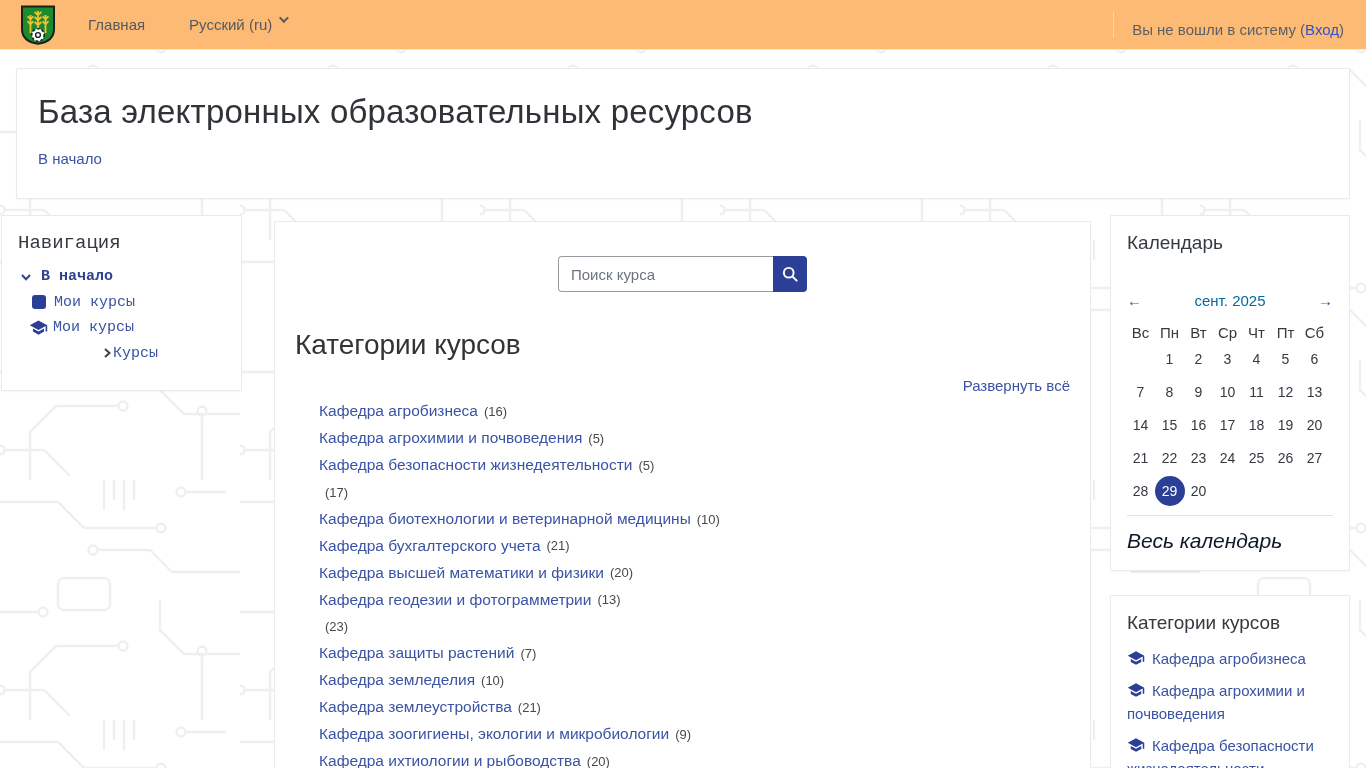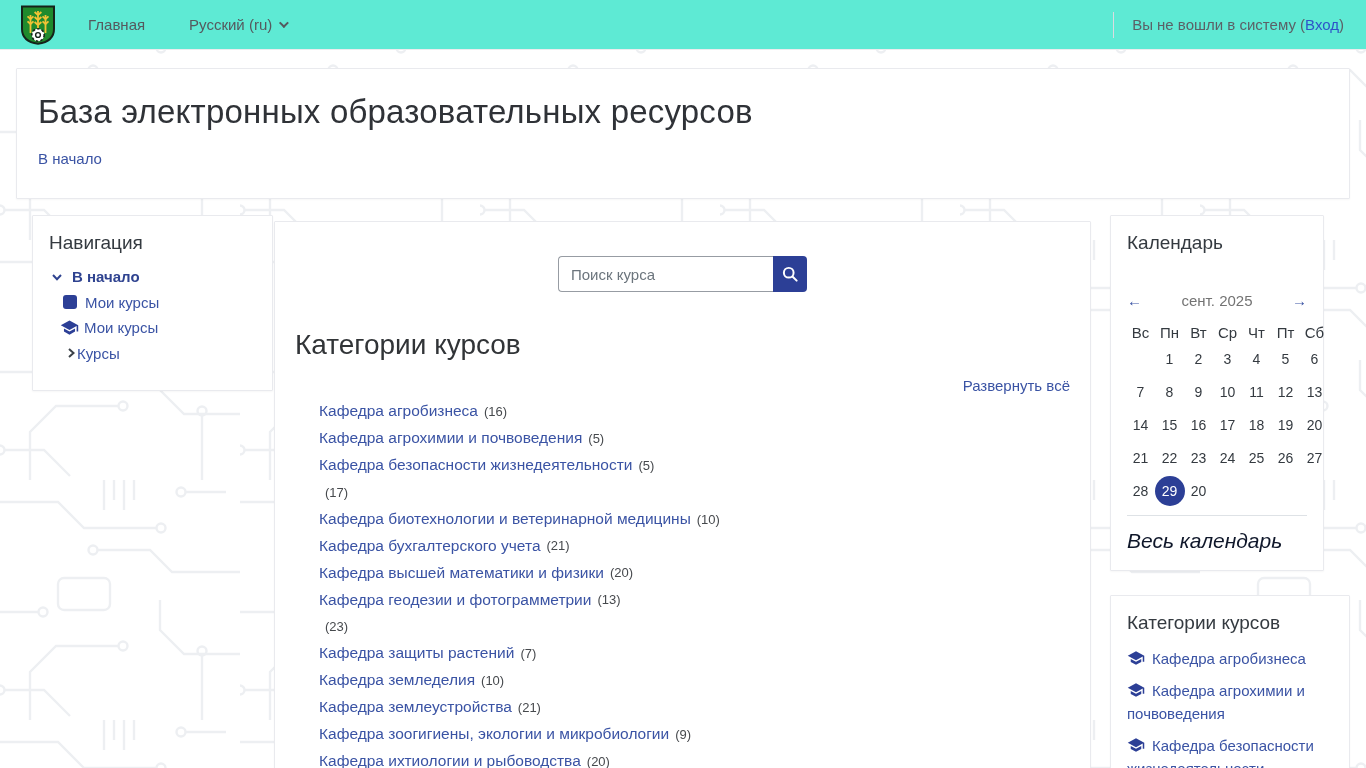--- a/index.html
+++ b/index.html
@@ -3,42 +3,42 @@
 <meta charset="utf-8">
 <style>
   * { margin:0; padding:0; box-sizing:border-box; }
   html,body { width:1366px; height:768px; overflow:hidden; background:#fff;
     font-family:"Liberation Sans", sans-serif; color:#343a40; }
 
   
   .bg-circuit { position:fixed; inset:0; z-index:0; }
 
   
-  .navbar { position:absolute; top:0; left:0; width:1366px; height:50px; background:#5eead4;
+  .navbar { position:absolute; top:0; left:0; width:1366px; height:50px; background:#fdba74;
     border-bottom:1px solid #ececee; z-index:5; display:flex; align-items:center; }
   .brand { margin-left:20px; width:36px; height:40px; display:block; }
   .nav-link { margin-left:32px; font-size:15px; color:#55595e; text-decoration:none; cursor:pointer; }
-  .lang { display:flex; align-items:center; gap:7px;margin-left:44px; }
+  .lang { display:flex; gap:7px;margin-left:44px; }
   .chev-down { width:7px; height:7px; border-right:2px solid #55595e; border-bottom:2px solid #55595e;
     transform:rotate(45deg) translateY(-2px); display:inline-block; }
-  .nav-right { margin-left:auto; margin-right:22px; display:flex; align-items:center; font-size:15px; color:#5b6167;padding-left:21px; }
+  .nav-right { margin-left:auto; margin-right:22px; display:flex; align-items:flex-end; font-size:15px; color:#5b6167;padding-left:21px; }
   .vdiv { width:1px; height:26px; background:#dadce0; margin-right:18px; }
   a.blue, .blue { color:#2e54c8; text-decoration:none; cursor:pointer; }
 
   
   .card { position:absolute; background:#fff; border:1px solid #e9eaee; border-radius:1px;
     box-shadow:0 1px 2px rgba(40,40,60,.04); z-index:2; }
 
   
   .header-card { left:16px; top:68px; width:1334px; height:131px; }
   .page-title { margin:24px 0 0 21px; font-size:33px; font-weight:400; color:#2f3237; letter-spacing:.2px; }
   .home-link { display:inline-block; margin:19px 0 0 21px; font-size:15px; color:#3a53a4; text-decoration:none; }
 
   
-  .nav-card { left:32px; top:215px; width:241px; height:176px; padding:16px; }
+  .nav-card { left:1px; top:215px; width:241px; height:176px; padding:16px;font-family:Liberation Mono, monospace; }
   .block-title { font-size:19px; font-weight:400; color:#343a40; }
   .tree { margin-top:10px; list-style:none; }
   .tree li { height:25.5px; display:flex; align-items:center; font-size:15px; }
   .tree .root { padding-left:2px; gap:9px; }
   .tree .root span.lbl { font-weight:bold; color:#2f4390; }
   .tree .child { padding-left:14px; gap:8px; }
   .tree a { color:#3a53a4; text-decoration:none; }
   .sq-icon { width:14px; height:14px; border-radius:3px; background:#2c3f96; flex:0 0 auto; }
   .cap-icon { width:19px; height:19px; fill:#2c3f96; flex:0 0 auto; }
   .chev { stroke:#3c4248; stroke-width:2; fill:none; flex:0 0 auto; }
@@ -53,26 +53,26 @@
   .search-btn { width:34px; height:36px; background:#2c3f96; border:none; border-radius:0 4px 4px 0;
     display:flex; align-items:center; justify-content:center; cursor:pointer; }
   .main-heading { position:absolute; top:107px; left:20px; font-size:28px; font-weight:400; color:#313437; }
   .expand-all { position:absolute; top:155px; right:20px; font-size:15px; color:#3a53a4; text-decoration:none; }
   .cat-list { position:absolute; top:176px; left:44px; right:20px; list-style:none; }
   .cat-list li { height:26.9px; display:flex; align-items:center; }
   .cat-list a { font-size:15.5px; color:#3a53a4; text-decoration:none; white-space:nowrap; }
   .cat-count { font-size:13px; color:#46494d; margin-left:6px; }
 
   
-  .cal-card { left:1110px; top:215px; width:214px; height:356px; }
+  .cal-card { left:1110px; top:215px; width:240px; height:356px; }
   .cal-title { position:absolute; top:16px; left:16px; }
   .cal-nav { position:absolute; top:76px; left:16px; right:16px; display:flex; align-items:center; font-size:15px; }
   .cal-arrow { color:#3a53a4; text-decoration:none; width:30px; cursor:pointer; }
   .cal-arrow.next { text-align:right; }
-  .cal-month { flex:1; text-align:center; color:#737373; }
+  .cal-month { flex:1; text-align:center; color:#0369a1; }
   .cal-grid { position:absolute; left:15px; display:grid; grid-template-columns:repeat(7,29px); }
   .cal-head { top:102px; }
   .cal-head div { height:28px; display:flex; align-items:center; justify-content:center;
     font-weight:normal; font-size:15px; color:#343a40; }
   .cal-days { top:126px; grid-auto-rows:33px; justify-items:center; align-items:center; }
   .cal-day { width:29px; height:33px; display:flex; align-items:center; justify-content:center;
     font-size:14px; color:#343a40; }
   .cal-day.sel { width:30px; height:30px; border-radius:50%; background:#2c3f96; color:#fff; }
   .cal-hr { position:absolute; top:299px; left:16px; right:16px; border:none; border-top:1px solid #dee2e6; }
   .cal-footer { position:absolute; top:313px; left:16px; font-size:21px; color:#0f172a; text-decoration:none;font-style:italic; }
@@ -159,21 +159,21 @@
     <li class="child">
       <span class="sq-icon"></span>
       <a>Мои курсы</a>
     </li>
     <li class="child" style="padding-left:11px;gap:5px;">
       <svg class="cap-icon" viewBox="0 0 24 24">
           <path d="M12 3 1 9l11 6 9-4.91V17h2V9L12 3zM5 13.18v4L12 21l7-3.82v-4L12 17l-7-3.82z"></path>
         </svg>
       <a>Мои курсы</a>
     </li>
-    <li class="child" style="padding-left:17px;gap:0;">
+    <li class="child" style="padding-left:17px;gap:0;justify-content:center;">
       <svg class="chev" width="11" height="12" viewBox="0 0 11 12">
           <polyline points="3,2 7.5,6 3,10"></polyline>
         </svg>
       <a>Курсы</a>
     </li>
   </ul>
 </div>
 
 <div class="card main-card">
   <div class="search-row">

